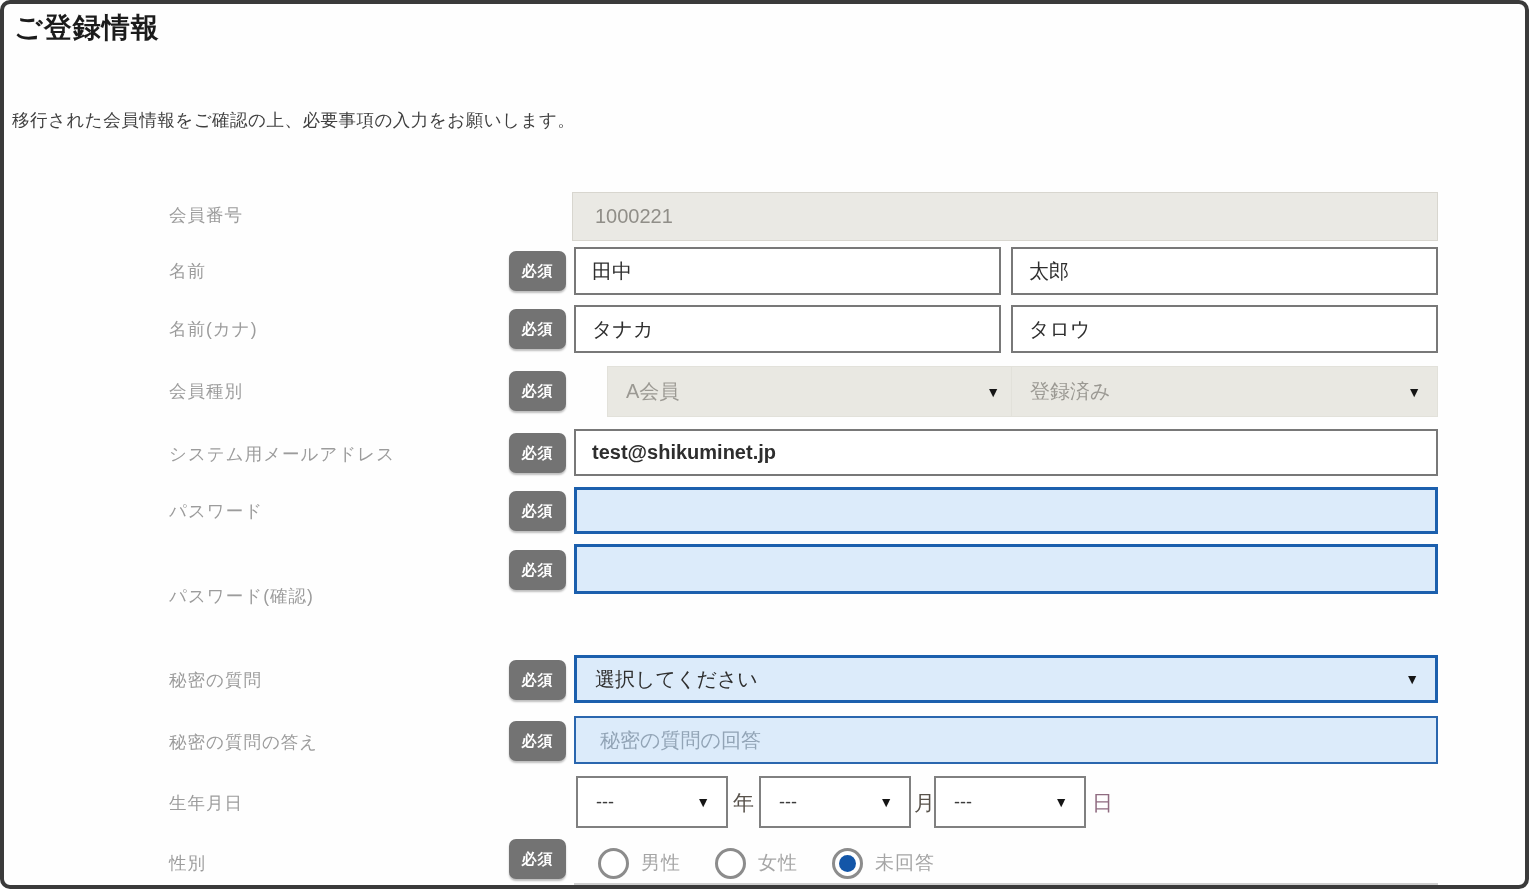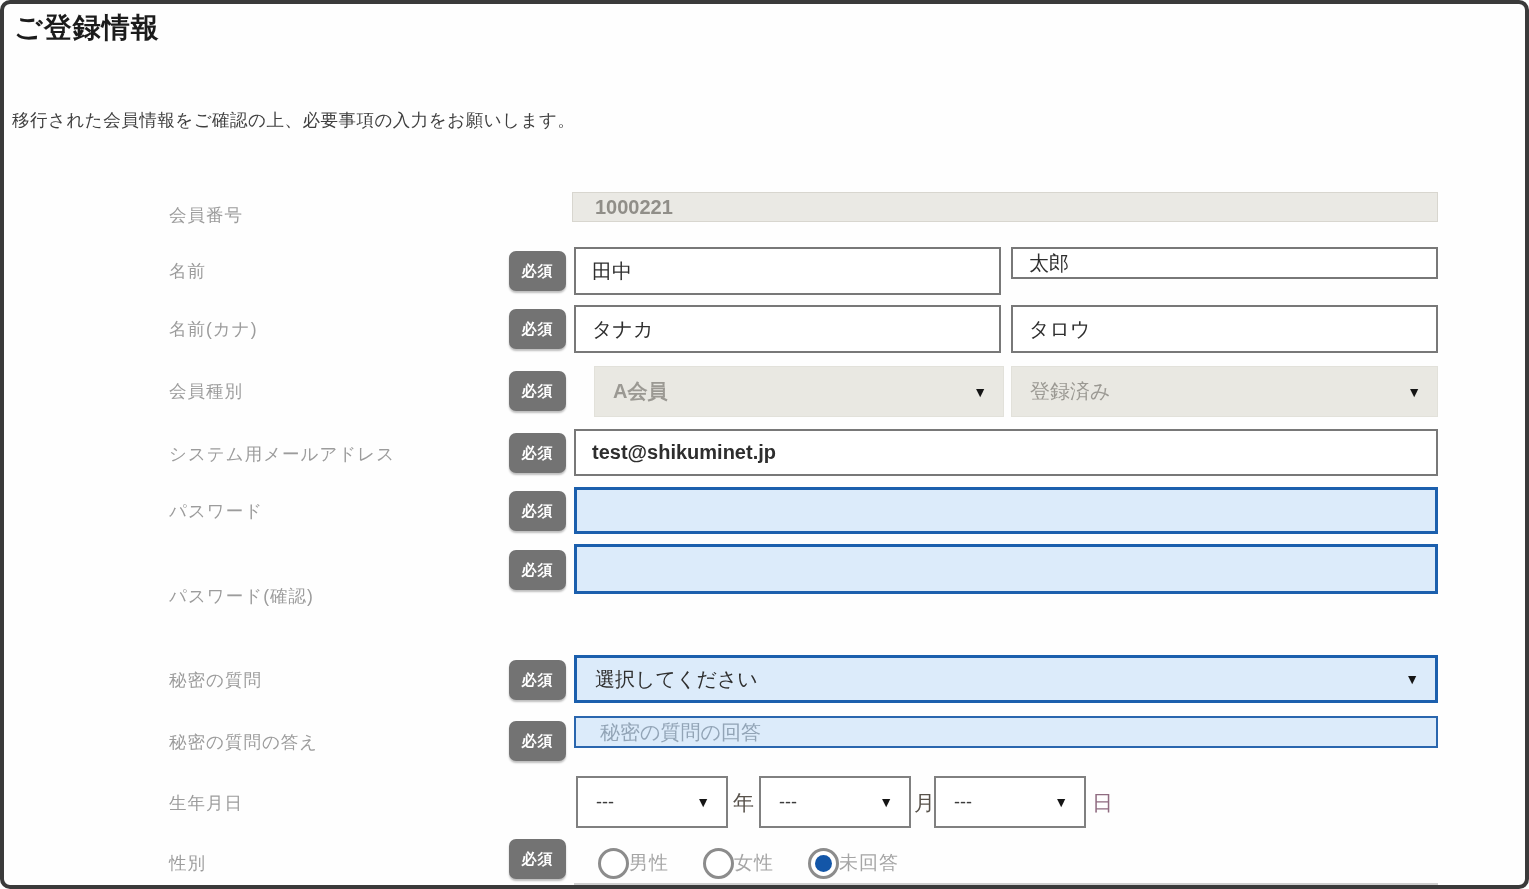--- a/index.html
+++ b/index.html
@@ -140,21 +140,21 @@
     position: absolute;
     left: 594px; top: 838px;
     height: 42px;
     display: flex;
     align-items: center;
     gap: 34px;
   }
   .radio-option {
     display: flex;
     align-items: center;
-    gap: 0;
+    gap: 12px;
     cursor: pointer;
   }
   .radio-circle {
     width: 31px; height: 31px;
     border: 3px solid #8c8c8c;
     border-radius: 50%;
     background: #fff;
     display: flex;
     align-items: center;
     justify-content: center;
@@ -180,35 +180,35 @@
 </style>
 </head>
 <body>
 
 <div class="frame">
 
   <h1 class="page-title">ご登録情報</h1>
   <p class="page-desc">移行された会員情報をご確認の上、必要事項の入力をお願いします。</p>
 
   <div class="flabel" style="top:211px;">会員番号</div>
-  <input class="tinput readonly" style="left: 568px; top: 188px; width: 866px; height: 30px; font-weight: bold;" readonly="" value="1000221">
+  <input class="tinput readonly" style="left: 568px; top: 188px; width: 866px; height: 49px;" readonly="" value="1000221">
 
   <div class="flabel" style="top:267px;text-align:right;">名前</div>
   <span class="badge" style="top:247px;">必須</span>
   <input class="tinput" style="left: 570px; top: 243px; width: 427px; height: 48px;" value="田中">
-  <input class="tinput" style="left: 1007px; top: 243px; width: 427px; height: 32px;" value="太郎">
+  <input class="tinput" style="left: 1007px; top: 243px; width: 427px; height: 48px;" value="太郎">
 
   <div class="flabel" style="top:325px;">名前(カナ)</div>
   <span class="badge" style="top:305px;">必須</span>
   <input class="tinput" style="left: 570px; top: 301px; width: 427px; height: 48px;" value="タナカ">
   <input class="tinput" style="left: 1007px; top: 301px; width: 427px; height: 48px;" value="タロウ">
 
   <div class="flabel" style="top:387px;">会員種別</div>
   <span class="badge" style="top:367px;">必須</span>
-  <div class="select gray" style="left:590px; top:362px; width:410px; height:51px;font-weight:bold;">
+  <div class="select gray" style="left:603px; top:362px; width:410px; height:51px;">
     <span class="sel-text">A会員</span>
     <span class="arrow">▼</span>
   </div>
   <div class="select gray" style="left:1007px; top:362px; width:427px; height:51px;">
     <span class="sel-text">登録済み</span>
     <span class="arrow">▼</span>
   </div>
 
   <div class="flabel" style="top:450px;">システム用メールアドレス</div>
   <span class="badge" style="top:429px;">必須</span>
@@ -224,21 +224,21 @@
 
   <div class="flabel" style="top:676px;">秘密の質問</div>
   <span class="badge" style="top:656px;">必須</span>
   <div class="select bluesel" style="left:570px; top:651px; width:864px; height:48px;">
     <span class="sel-text">選択してください</span>
     <span class="arrow">▼</span>
   </div>
 
   <div class="flabel" style="top:738px;">秘密の質問の答え</div>
   <span class="badge" style="top:717px;">必須</span>
-  <input class="tinput bluefield-thin" style="left: 570px; top: 712px; width: 864px; height: 32px; padding-left: 24px;" placeholder="秘密の質問の回答">
+  <input class="tinput bluefield-thin" style="left: 570px; top: 712px; width: 864px; height: 48px; padding-left: 24px;" placeholder="秘密の質問の回答">
 
   <div class="flabel" style="top:799px;">生年月日</div>
   <div class="select datesel" style="left:572px; top:772px; width:152px; height:52px;">
     <span class="sel-text">---</span>
     <span class="arrow">▼</span>
   </div>
   <div class="suffix" style="left:729px; top:799px;">年</div>
   <div class="select datesel" style="left:755px; top:772px; width:152px; height:52px;">
     <span class="sel-text">---</span>
     <span class="arrow">▼</span>

